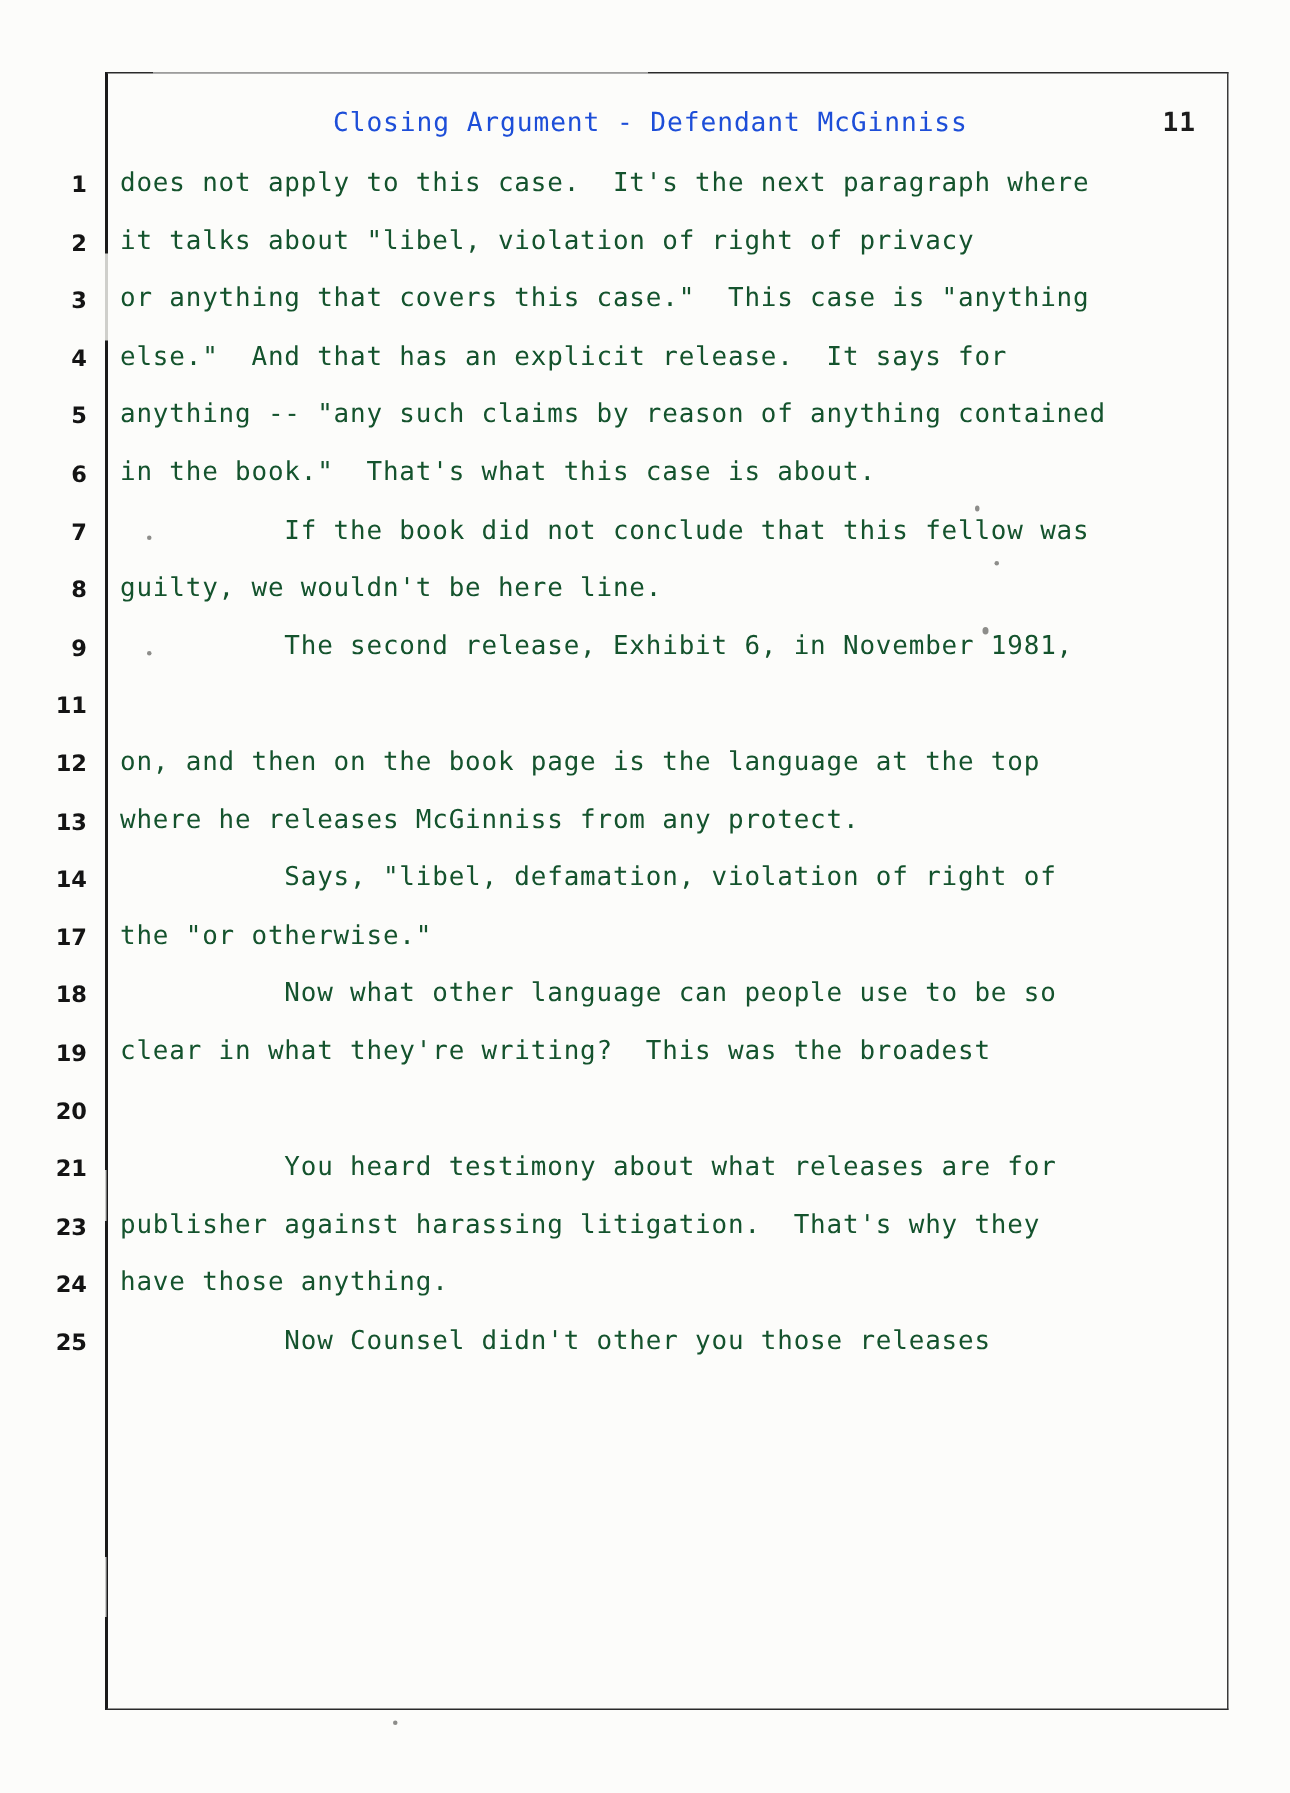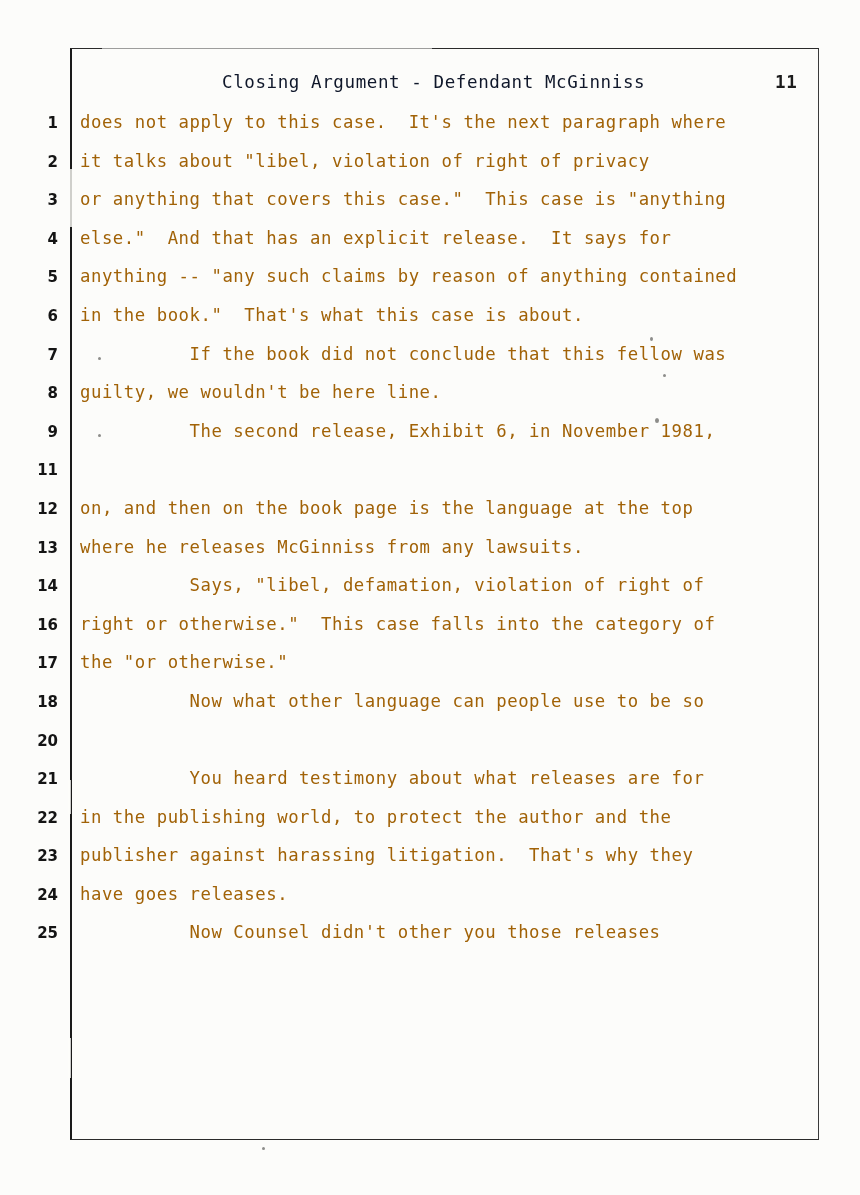--- a/index.html
+++ b/index.html
@@ -62,21 +62,21 @@
     top: 72px;
     width: 749px;
     height: 28px;
   }
   #header-title {
     position: absolute;
     left: 152px;
     top: 0;
     font-size: 17.5px;
     letter-spacing: 0.6px;
-    color: #0f172a;
+    color: #1d4ed8;
     white-space: pre;
   }
   #header-pageno {
     position: absolute;
     left: 705px;
     top: 0;
     font-size: 17.5px;
     letter-spacing: 0.6px;
     color: #1b1b1b;
     font-weight: 700;
@@ -103,21 +103,21 @@
     font-size: 15px;
     font-weight: 700;
     color: #141414;
   }
   .ltext {
     position: absolute;
     left: 80px;
     top: 0;
     font-size: 17.3px;
     letter-spacing: 0.55px;
-    color: #a16207;
+    color: #14532d;
     white-space: pre;
   }
 
   
   .speck {
     position: absolute;
     background: #8d8d8a;
     border-radius: 50%;
   }
 </style>
@@ -174,56 +174,52 @@
       </div>
       <div class="tline">
         <span class="lnum">11</span>
       </div>
       <div class="tline">
         <span class="lnum">12</span>
         <span class="ltext">on, and then on the book page is the language at the top</span>
       </div>
       <div class="tline">
         <span class="lnum">13</span>
-        <span class="ltext">where he releases McGinniss from any lawsuits.</span>
+        <span class="ltext">where he releases McGinniss from any protect.</span>
       </div>
       <div class="tline">
         <span class="lnum">14</span>
         <span class="ltext">          Says, "libel, defamation, violation of right of</span>
       </div>
       <div class="tline">
-        <span class="lnum">16</span>
-        <span class="ltext">right or otherwise."  This case falls into the category of</span>
-      </div>
-      <div class="tline">
         <span class="lnum">17</span>
         <span class="ltext">the "or otherwise."</span>
       </div>
       <div class="tline">
         <span class="lnum">18</span>
         <span class="ltext">          Now what other language can people use to be so</span>
       </div>
       <div class="tline">
+        <span class="lnum">19</span>
+        <span class="ltext">clear in what they're writing?  This was the broadest</span>
+      </div>
+      <div class="tline">
         <span class="lnum">20</span>
       </div>
       <div class="tline">
         <span class="lnum">21</span>
         <span class="ltext">          You heard testimony about what releases are for</span>
       </div>
       <div class="tline">
-        <span class="lnum">22</span>
-        <span class="ltext">in the publishing world, to protect the author and the</span>
-      </div>
-      <div class="tline">
         <span class="lnum">23</span>
         <span class="ltext">publisher against harassing litigation.  That's why they</span>
       </div>
       <div class="tline">
         <span class="lnum">24</span>
-        <span class="ltext">have goes releases.</span>
+        <span class="ltext">have those anything.</span>
       </div>
       <div class="tline">
         <span class="lnum">25</span>
         <span class="ltext">          Now Counsel didn't other you those releases</span>
       </div>
     </div>
 
   <span class="speck" style="left:98px;top:357px;width:3px;height:3px;"></span>
   <span class="speck" style="left:98px;top:434px;width:3px;height:3px;"></span>
   <span class="speck" style="left:262px;top:1147px;width:3px;height:3px;"></span>

